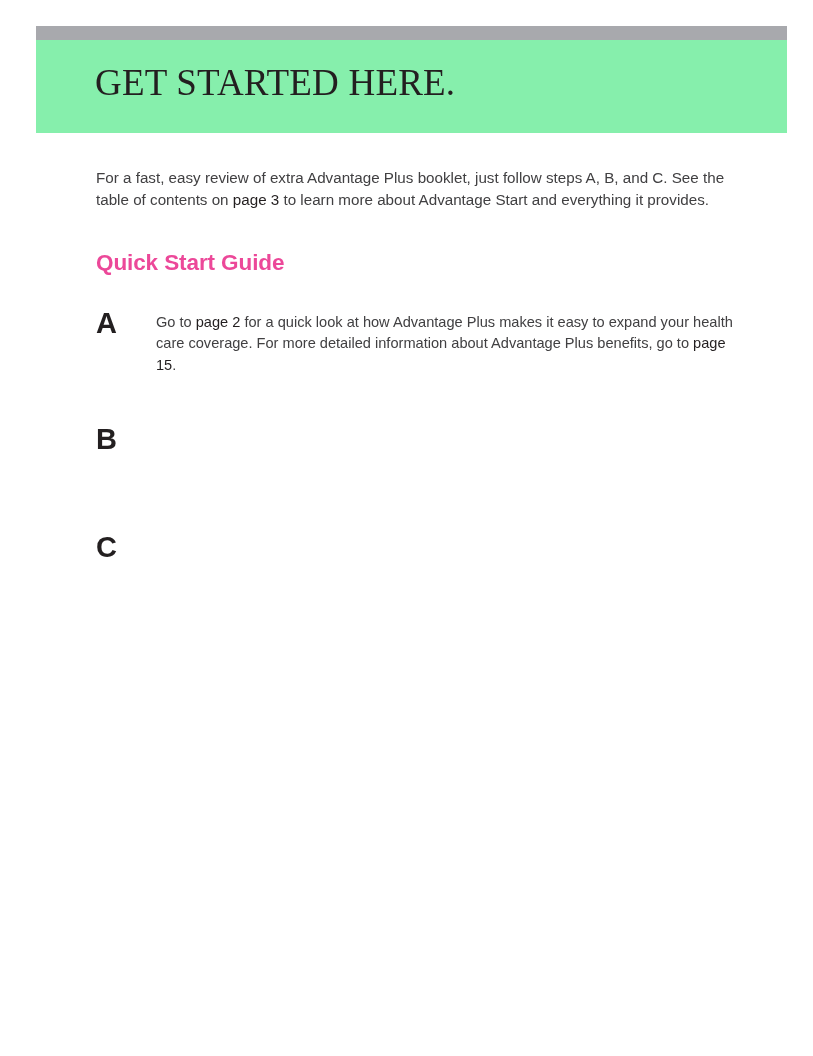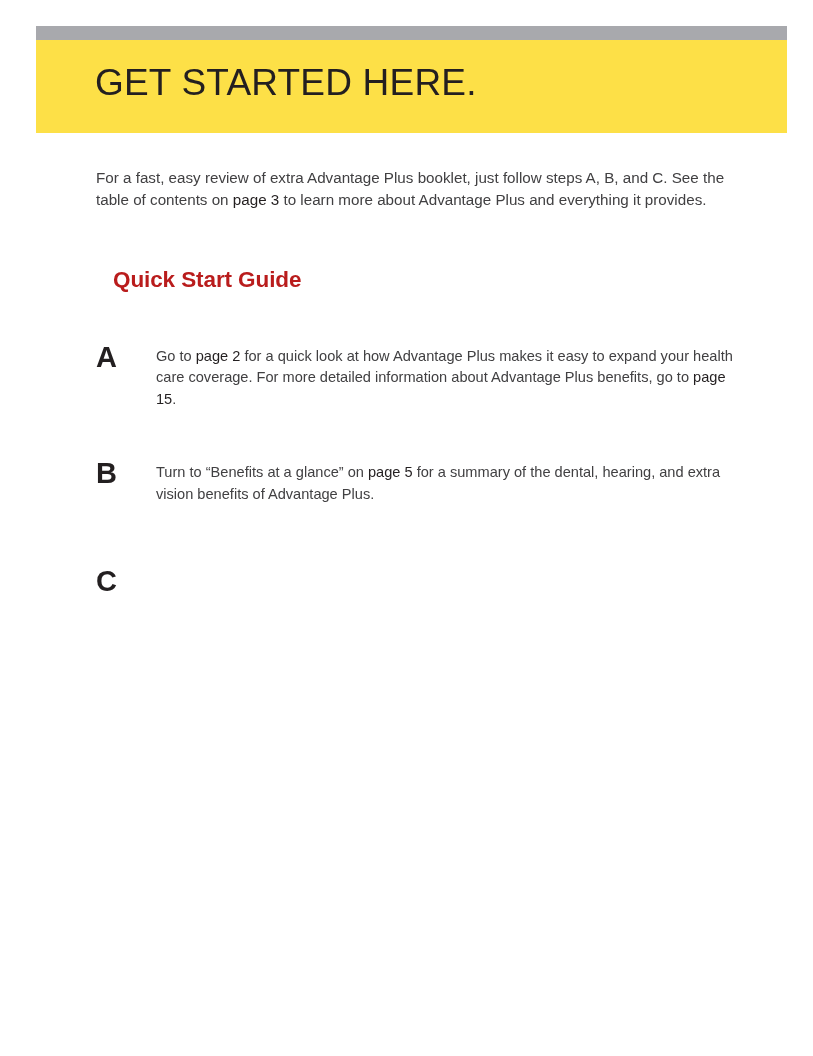--- a/index.html
+++ b/index.html
@@ -22,21 +22,22 @@
     background: #ffffff;
   }
 
   
   .header-banner {
     position: absolute;
     left: 36px;
     top: 26px;
     width: 751px;
     height: 107px;
-    background: #fde047;
+    background: #86efac;
+    font-family: Liberation Serif, serif;
   }
   .header-rule {
     position: absolute;
     left: 0;
     top: 0;
     width: 100%;
     height: 14px;
     background: #a8a9ad;
   }
   .header-title {
@@ -62,25 +63,25 @@
 
   .intro {
     margin: 0;
     font-size: 15.2px;
     line-height: 21.5px;
     color: #414042;
     font-weight: 400;
   }
 
   .section-heading {
-    margin: 17px;
+    margin: 0;
     padding-top: 41px;
     font-size: 22.5px;
     font-weight: bold;
-    color: #b91c1c;
+    color: #ec4899;
     line-height: 1.1;
     letter-spacing: -0.1px;
   }
 
   .steps {
     margin: 0;
     padding: 0;
     list-style: none;
     padding-top: 25px;
   }
@@ -129,34 +130,33 @@
 
 <div class="page">
 
   <div class="header-banner">
     <div class="header-rule"></div>
     <h1 class="header-title">GET STARTED HERE.</h1>
   </div>
 
   <div class="content">
 
-    <p class="intro"><span>For a fast, easy review of extra Advantage Plus booklet, just follow steps A, B, and C. See the table of contents on </span><b>page 3</b><span> to learn more about Advantage Plus and everything it provides.</span></p>
+    <p class="intro"><span>For a fast, easy review of extra Advantage Plus booklet, just follow steps A, B, and C. See the table of contents on </span><b>page 3</b><span> to learn more about Advantage Start and everything it provides.</span></p>
 
     <h2 class="section-heading">Quick Start Guide</h2>
 
     <ul class="steps">
 
       <li class="step">
         <span class="step-letter">A</span>
         <p class="step-text"><span>Go to </span><b>page 2</b><span> for a quick look at how Advantage Plus makes it easy to expand your health care coverage. For more detailed information about Advantage Plus benefits, go to </span><b>page 15</b><span>.</span></p>
       </li>
 
       <li class="step">
         <span class="step-letter">B</span>
-        <p class="step-text"><span>Turn to “Benefits at a glance” on </span><b>page 5</b><span> for a summary of the dental, hearing, and extra vision benefits of Advantage Plus.</span><b></b><span></span></p>
       </li>
 
       <li class="step">
         <span class="step-letter">C</span>
       </li>
 
     </ul>
 
 
   </div>

